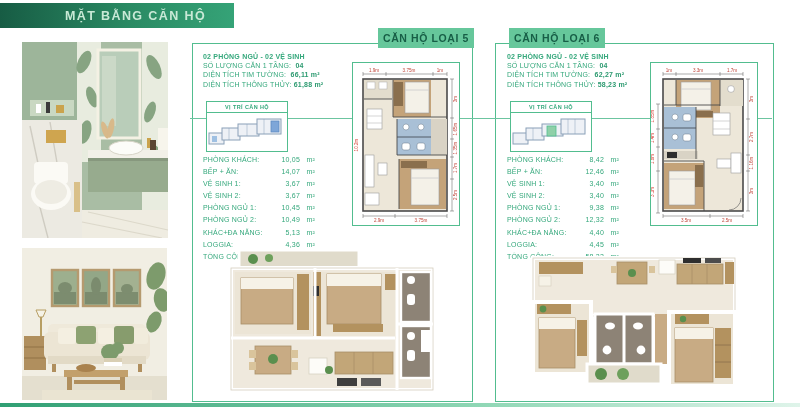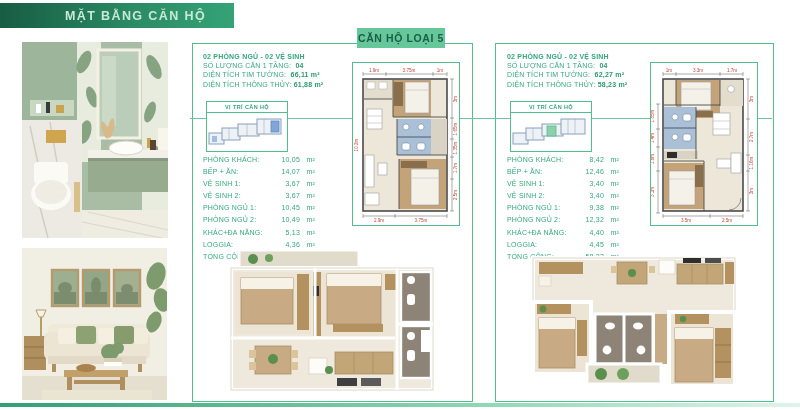--- a/index.html
+++ b/index.html
@@ -165,21 +165,21 @@
       <rect x="52" y="132" width="46" height="4" fill="#b08f5e"></rect>
       <ellipse cx="64" cy="120" rx="10" ry="4" fill="#a9824e"></ellipse>
       <rect x="82" y="114" width="18" height="4" fill="#fff"></rect>
       <rect x="82" y="110" width="18" height="4" fill="#d9cfb4"></rect>
 
       <rect x="20" y="142" width="110" height="10" fill="#eae4d2"></rect>
     </svg>
   </div>
 
   <div class="abs panel" style="left:192px;top:43px;width:279px;height:357px;"></div>
-  <div class="abs unit-badge" style="left:357px;top:28px;width:88px;">CĂN HỘ LOẠI 5</div>
+  <div class="abs unit-badge" style="left:378px;top:28px;width:96px;">CĂN HỘ LOẠI 5</div>
 
   <div class="abs spec" style="left:203px;top:52px;width:150px;">
     <div class="t">02 PHÒNG NGỦ - 02 VỆ SINH</div>
     <div><span>SỐ LƯỢNG CĂN 1 TẦNG:</span>&nbsp;&nbsp;<b>04</b></div>
     <div><span>DIỆN TÍCH TIM TƯỜNG:</span>&nbsp;&nbsp;<b>66,11 m²</b></div>
     <div><span>DIỆN TÍCH THÔNG THỦY:</span>&nbsp;<b>61,88 m²</b></div>
   </div>
 
   <div class="abs loc-box" style="left:206px;top:101px;width:80px;height:49px;">
     <div class="loc-title">VỊ TRÍ CĂN HỘ</div>
@@ -373,20 +373,21 @@
       <g stroke="#fff" stroke-width="3">
         <line x1="90" y1="22" x2="90" y2="92"></line>
           <line x1="6" y1="92" x2="170" y2="92"></line>
         <line x1="172" y1="22" x2="172" y2="144"></line>
           <line x1="172" y1="78" x2="208" y2="78"></line>
       </g>
     </svg>
   </div>
 
   <div class="abs panel" style="left:495px;top:43px;width:277px;height:357px;"></div>
+  <div class="abs unit-badge" style="left:509px;top:28px;width:96px;">CĂN HỘ LOẠI 6</div>
 
   <div class="abs spec" style="left:507px;top:52px;width:150px;">
     <div class="t">02 PHÒNG NGỦ - 02 VỆ SINH</div>
     <div><span>SỐ LƯỢNG CĂN 1 TẦNG:</span>&nbsp;&nbsp;<b>04</b></div>
     <div><span>DIỆN TÍCH TIM TƯỜNG:</span>&nbsp;&nbsp;<b>62,27 m²</b></div>
     <div><span>DIỆN TÍCH THÔNG THỦY:</span>&nbsp;<b>58,23 m²</b></div>
   </div>
 
   <div class="abs loc-box" style="left:510px;top:101px;width:80px;height:49px;">
     <div class="loc-title">VỊ TRÍ CĂN HỘ</div>

